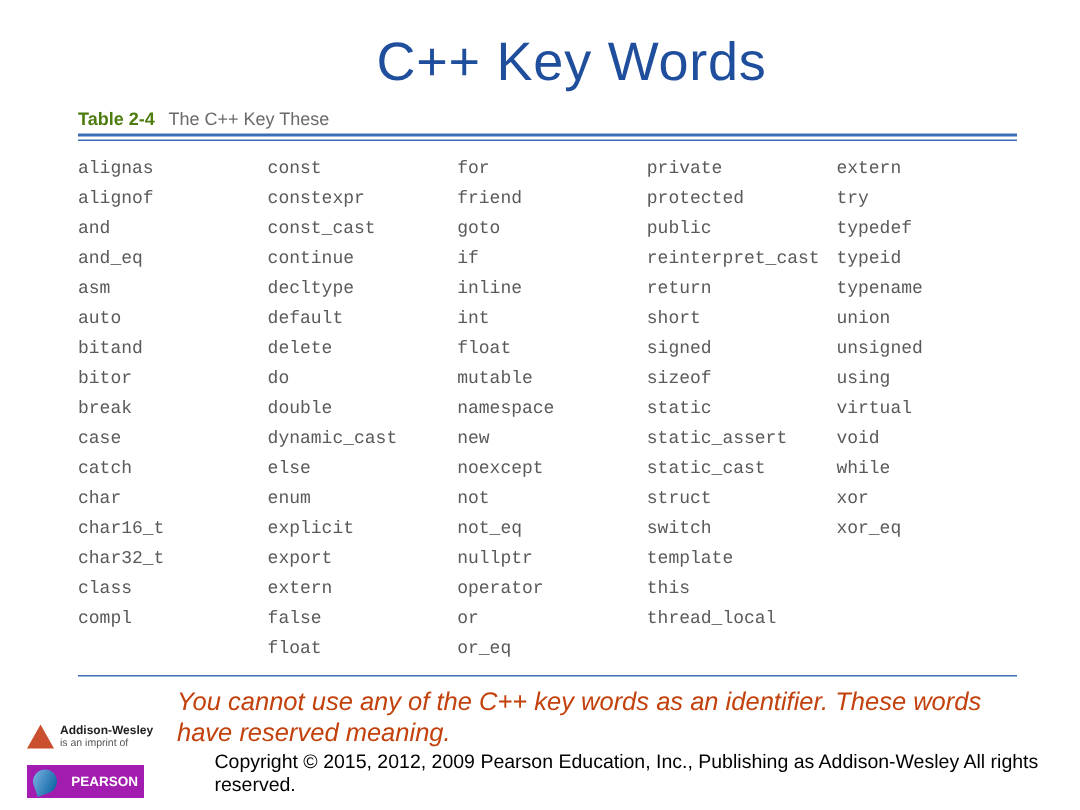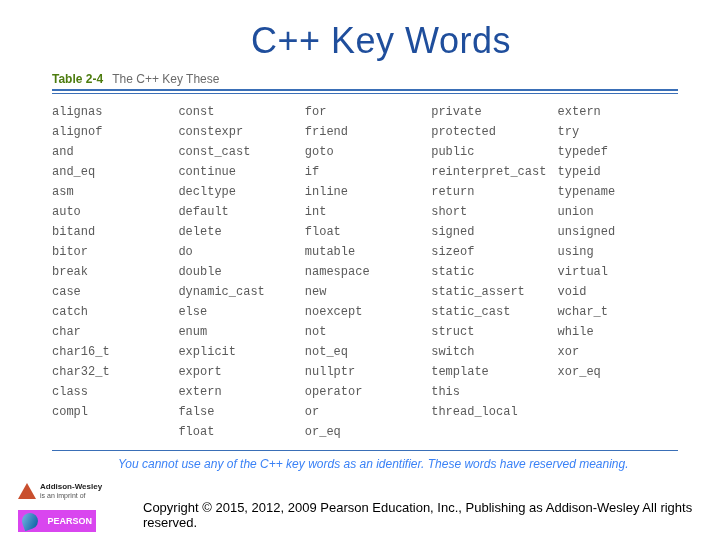--- a/index.html
+++ b/index.html
@@ -7,28 +7,28 @@
   .slide { position: relative; width: 720px; height: 540px; }
   .title { font-size: 36px; color: #1f4e9c; font-weight: 400; padding: 20px 0 6px 42px; letter-spacing: 0.5px; text-align: center; }
   .table-area { padding: 0 42px 0 52px; }
   .table-caption { font-size: 12px; color: #6a6a6a; padding: 4px 0 3px 0; }
   .table-caption .bold { font-weight: bold; color: #4d7c0f; margin-right: 6px; }
   .hr-thick { height: 2px; background: #3a6fb7; }
   .hr-thin { height: 1px; background: #3a6fb7; margin-top: 2px; }
   .keywords-grid { display: grid; grid-template-columns: repeat(5, 1fr); column-gap: 6px; padding: 8px 0 6px 0; }
   .kw { font-family: "Courier New", Courier, monospace; font-size: 12px; color: #5a5a5a; line-height: 20px; white-space: nowrap; }
   .hr-bottom { height: 1px; background: #3a6fb7; margin-top: 2px; }
-  .note { font-style: italic; font-size: 12px; color: #3b82f6; padding: 6px 42px 0 118px; line-height: 1.25; }
+  .note { font-style: italic; font-size: 17px; color: #c2410c; padding: 6px 42px 0 118px; line-height: 1.25; }
   .footer { position: absolute; bottom: 10px; left: 104px; right: 20px; font-size: 13px; color: #000; margin-left: 39px; }
   .logo-box { position: absolute; left: 18px; bottom: 8px; width: 88px; }
   .aw-logo { height: 30px; display: flex; align-items: center; gap: 4px; margin-top: 25px; }
   .aw-tri { width: 0; height: 0; border-left: 9px solid transparent; border-right: 9px solid transparent; border-bottom: 16px solid #c94f2e; }
   .aw-text { font-size: 8px; font-weight: bold; color: #222; line-height: 1; }
   .aw-sub { font-size: 7px; color: #555; line-height: 1; margin-top: 1px; }
-  .pearson-logo { margin-top: 4px; width: 78px; height: 22px; background: #d946ef; color: #fff; font-size: 9px; font-weight: bold; display: flex; align-items: center; justify-content: flex-end; padding-right: 4px; position: relative; }
+  .pearson-logo { margin-top: 4px; width: 78px; height: 22px; background: #a21caf; color: #fff; font-size: 9px; font-weight: bold; display: flex; align-items: center; justify-content: flex-end; padding-right: 4px; position: relative; }
   .pearson-logo::before { content: ""; position: absolute; left: 4px; top: 3px; width: 16px; height: 16px; border-radius: 50% 50% 50% 0; background: linear-gradient(135deg,#7fb8e6,#005a9c); transform: rotate(-20deg); }
 </style>
 </head>
 <body>
 
 <div class="slide">
 
   <div class="title">C++ Key Words</div>
 
   <div class="table-area">
@@ -118,21 +118,20 @@
         <div class="kw">extern</div>
         <div class="kw">try</div>
         <div class="kw">typedef</div>
         <div class="kw">typeid</div>
         <div class="kw">typename</div>
         <div class="kw">union</div>
         <div class="kw">unsigned</div>
         <div class="kw">using</div>
         <div class="kw">virtual</div>
         <div class="kw">void</div>
-        <div class="kw">wchar_t</div>
         <div class="kw">while</div>
         <div class="kw">xor</div>
         <div class="kw">xor_eq</div>
       </div>
     </div>
 
     <div class="hr-bottom"></div>
   </div>
 
   <div class="note">You cannot use any of the C++ key words as an identifier. These words have reserved meaning.</div>

